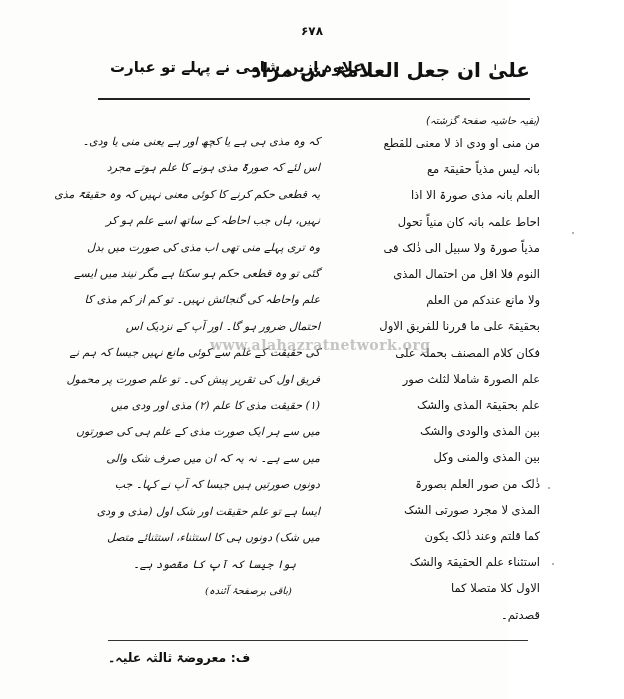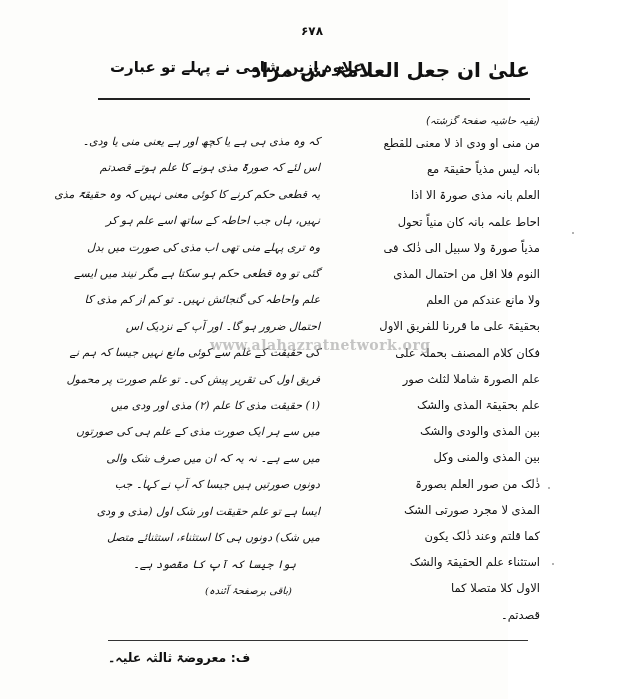--- a/index.html
+++ b/index.html
@@ -166,21 +166,21 @@
     <div class="line">ذٰلک من صور العلم بصورۃ</div>
     <div class="line">المذی لا مجرد صورتی الشک</div>
     <div class="line">کما قلتم وعند ذٰلک یکون</div>
     <div class="line">استثناء علم الحقیقۃ والشک</div>
     <div class="line">الاول کلا متصلا کما</div>
     <div class="line">قصدتم۔</div>
   </div>
 
   <div class="col col-left">
     <div class="line">کہ وہ مذی ہی ہے یا کچھ اور ہے یعنی منی یا ودی۔</div>
-    <div class="line">اس لئے کہ صورۃً مذی ہونے کا علم ہوتے قصدتم</div>
+    <div class="line">اس لئے کہ صورۃً مذی ہونے کا علم ہوتے مجرد</div>
     <div class="line">یہ قطعی حکم کرنے کا کوئی معنی نہیں کہ وہ حقیقۃً مذی</div>
     <div class="line">نہیں، ہاں جب احاطہ کے ساتھ اسے علم ہو کر</div>
     <div class="line">وہ تری پہلے منی تھی اب مذی کی صورت میں بدل</div>
     <div class="line">گئی تو وہ قطعی حکم ہو سکتا ہے مگر نیند میں ایسے</div>
     <div class="line">علم واحاطہ کی گنجائش نہیں۔ تو کم از کم مذی کا</div>
     <div class="line">احتمال ضرور ہو گا۔ اور آپ کے نزدیک اس</div>
     <div class="line">کی حقیقت کے علم سے کوئی مانع نہیں جیسا کہ ہم نے</div>
     <div class="line">فریق اول کی تقریر پیش کی۔ تو علم صورت پر محمول</div>
     <div class="line">(۱) حقیقت مذی کا علم (۲) مذی اور ودی میں</div>
     <div class="line">میں سے ہر ایک صورت مذی کے علم ہی کی صورتوں</div>

